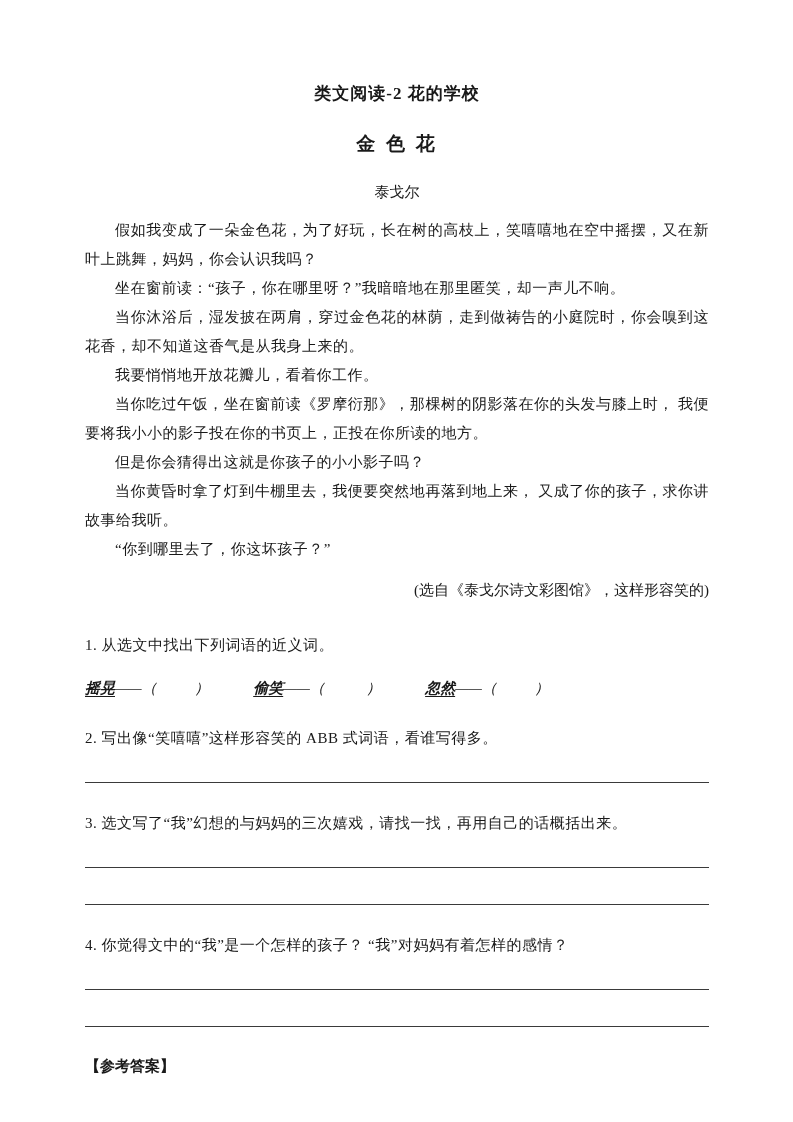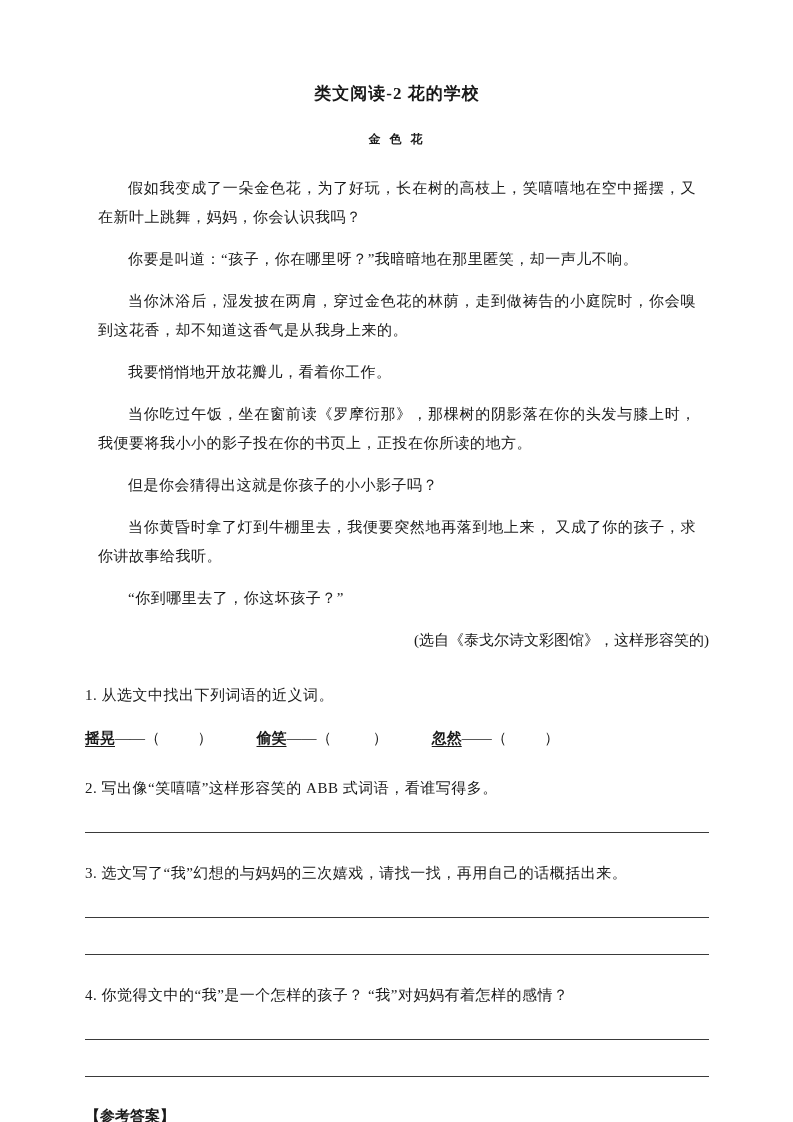--- a/index.html
+++ b/index.html
@@ -21,31 +21,31 @@
   .doc-title {
     margin: 0 0 26px 0;
     text-align: center;
     font-size: 17px;
     font-weight: bold;
     letter-spacing: 1px;
   }
   .poem-title {
     margin: 0 0 26px 0;
     text-align: center;
-    font-size: 12px;
+    font-size: 19px;
     font-weight: bold;
     letter-spacing: 3px;
   }
   .author {
     margin: 0 0 14px 0;
     text-align: center;
     font-size: 15px;
   }
   .body-text p.para {
-    margin: 13px;
+    margin: 0;
     font-size: 15px;
     line-height: 29px;
     text-indent: 2em;
     text-align: justify;
     letter-spacing: 0.5px;
   }
   .attribution {
     margin: 12px 0 0 0;
     text-align: right;
     font-size: 15px;
@@ -57,21 +57,21 @@
     line-height: 24px;
     letter-spacing: 0.5px;
   }
   .synonym-row {
     margin: 22px 0 0 0;
     font-size: 15px;
     white-space: pre;
     display: flex;
     gap: 44px;
   }
-  .synonym-item { white-space: pre; }
+  .synonym-item { white-space: pre; font-style: italic; }
   .syn-word {
     font-weight: bold;
     text-decoration: underline;
     text-underline-offset: 3px;
   }
   .answer-line {
     height: 36px;
     border-bottom: 1px solid #3a3a3a;
   }
   .answer-line.first { height: 32px; }
@@ -84,24 +84,25 @@
 </style>
 </head>
 <body>
 
 <div class="page">
 
   <h1 class="doc-title">类文阅读-2 花的学校</h1>
 
   <h2 class="poem-title">金 色 花</h2>
 
+  <div class="author">泰戈尔</div>
 
   <div class="body-text">
     <p class="para">假如我变成了一朵金色花，为了好玩，长在树的高枝上，笑嘻嘻地在空中摇摆，又在新叶上跳舞，妈妈，你会认识我吗？</p>
-    <p class="para">你要是叫道：“孩子，你在哪里呀？”我暗暗地在那里匿笑，却一声儿不响。</p>
+    <p class="para">坐在窗前读：“孩子，你在哪里呀？”我暗暗地在那里匿笑，却一声儿不响。</p>
     <p class="para">当你沐浴后，湿发披在两肩，穿过金色花的林荫，走到做祷告的小庭院时，你会嗅到这花香，却不知道这香气是从我身上来的。</p>
     <p class="para">我要悄悄地开放花瓣儿，看着你工作。</p>
     <p class="para">当你吃过午饭，坐在窗前读《罗摩衍那》，那棵树的阴影落在你的头发与膝上时，  我便要将我小小的影子投在你的书页上，正投在你所读的地方。</p>
     <p class="para">但是你会猜得出这就是你孩子的小小影子吗？</p>
     <p class="para">当你黄昏时拿了灯到牛棚里去，我便要突然地再落到地上来， 又成了你的孩子，求你讲故事给我听。</p>
     <p class="para">“你到哪里去了，你这坏孩子？”</p>
   </div>
 
   <div class="attribution">(选自《泰戈尔诗文彩图馆》，这样形容笑的)</div>
 

